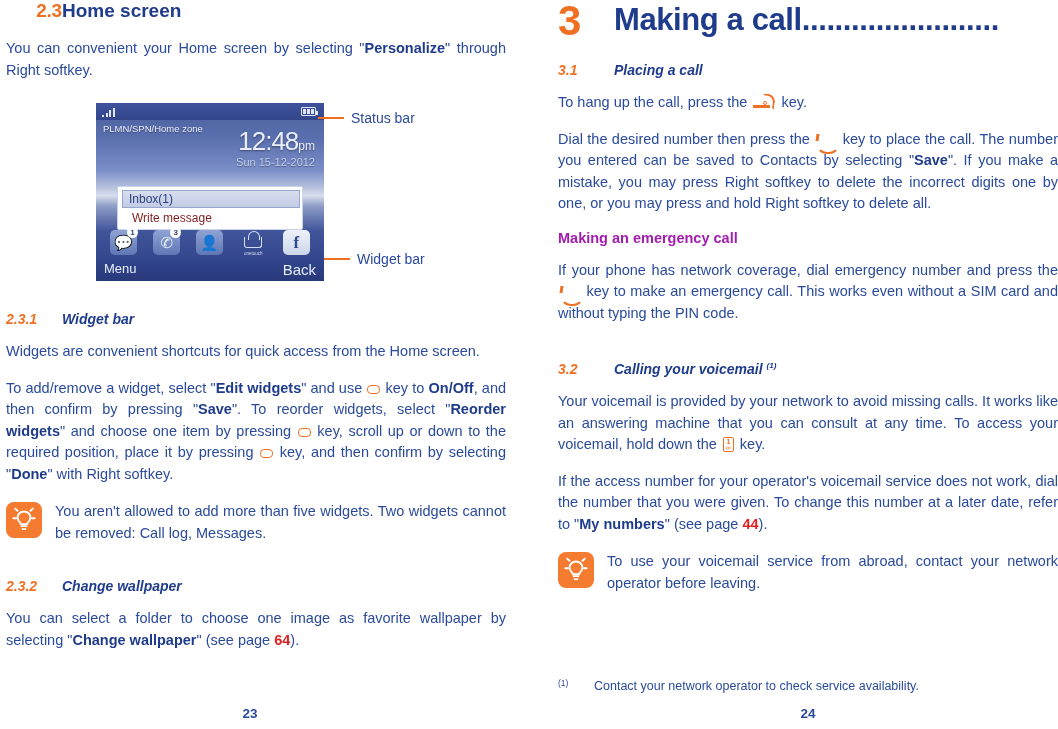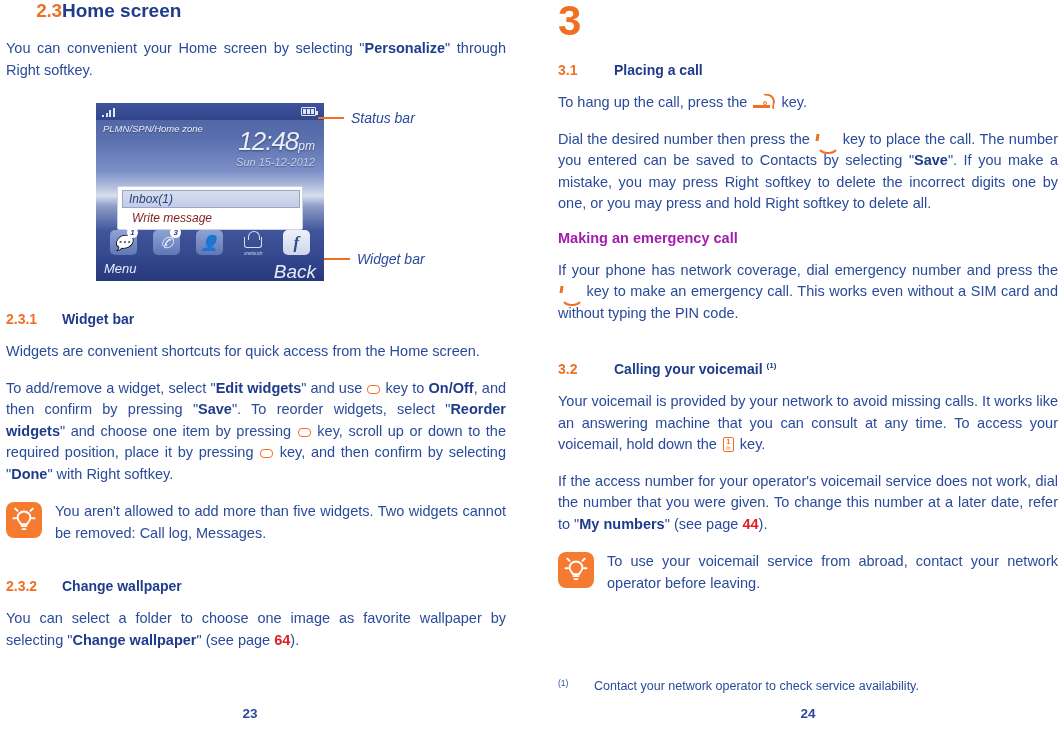--- a/index.html
+++ b/index.html
@@ -40,20 +40,21 @@
   }
   .h2 .txt {
     color: #1F3C8C;
     font-size: 19px;
     font-weight: bold;
   }
   .h3 {
     display: flex;
     align-items: baseline;
     margin: 0 0 14px 0;
+    font-style: italic;
   }
   .h3 .num {
     color: #F07023;
     font-size: 14px;
     font-weight: bold;
     width: 56px;
     flex: 0 0 56px;
   }
   .h3 .txt {
     color: #1F3C8C;
@@ -229,21 +230,20 @@
     text-align: justify;
     padding-top: 1px;
   }
   .tip-right .tip-text { flex: 1; }
 
   
   .figure {
     position: relative;
     margin: 22px 0 26px 0;
     height: 182px;
-    font-style: italic;
   }
   .phone {
     position: absolute;
     left: 90px; top: 0;
     width: 228px; height: 178px;
     overflow: hidden;
     background: linear-gradient(180deg,
       #4a5f9e 0%, #5a6fae 20%, #7b8ec8 38%,
       #b9c4de 48%, #d8dfee 52%, #8d9cc6 58%,
       #40549a 72%, #2b3d82 100%);
@@ -369,21 +369,21 @@
   }
   .ph-softkeys {
     position:absolute; left:0; bottom:0;
     width:100%; height:24px;
     background: linear-gradient(180deg,#33478e 0%,#27397a 100%);
   }
   .ph-softkeys .l {
     position:absolute;left:8px;top:4px;color:#e6ecfb;font-size:13px;
   }
   .ph-softkeys .r {
-    position:absolute;right:8px;top:4px;color:#e6ecfb;font-size:19px;
+    position:absolute;right:8px;top:4px;color:#e6ecfb;font-size:15px;
   }
   
   .callout {
     position: absolute;
     display: flex; align-items: center;
   }
   .callout .line {
     height: 2px; background: #F07023;
   }
   .callout .lbl {
@@ -531,20 +531,21 @@
     </div>
 
     <p class="body last"><span>You can select a folder to choose one image as favorite wallpaper by selecting "</span><b>Change wallpaper</b><span>" (see page </span><span class="pg">64</span><span>).</span></p>
 
   </div>
 
   <div class="col col-right">
 
     <div class="chapter">
       <span class="cnum">3</span>
+      <span class="ctxt"><span>Making a call</span><span>........................</span></span>
     </div>
 
     <div class="h3">
       <span class="num">3.1</span>
       <span class="txt">Placing a call</span>
     </div>
 
     <p class="body"><span>To hang up the call, press the </span><span class="key-end"><span class="dot"></span></span><span> key.</span></p>
 
     <p class="body"><span>Dial the desired number then press the </span><span class="key-send"></span><span> key to place the call. The number you entered can be saved to Contacts by selecting "</span><b>Save</b><span>".  If you make a mistake, you may press Right softkey to delete the incorrect digits one by one, or you may press and hold Right softkey to delete all.</span></p>

